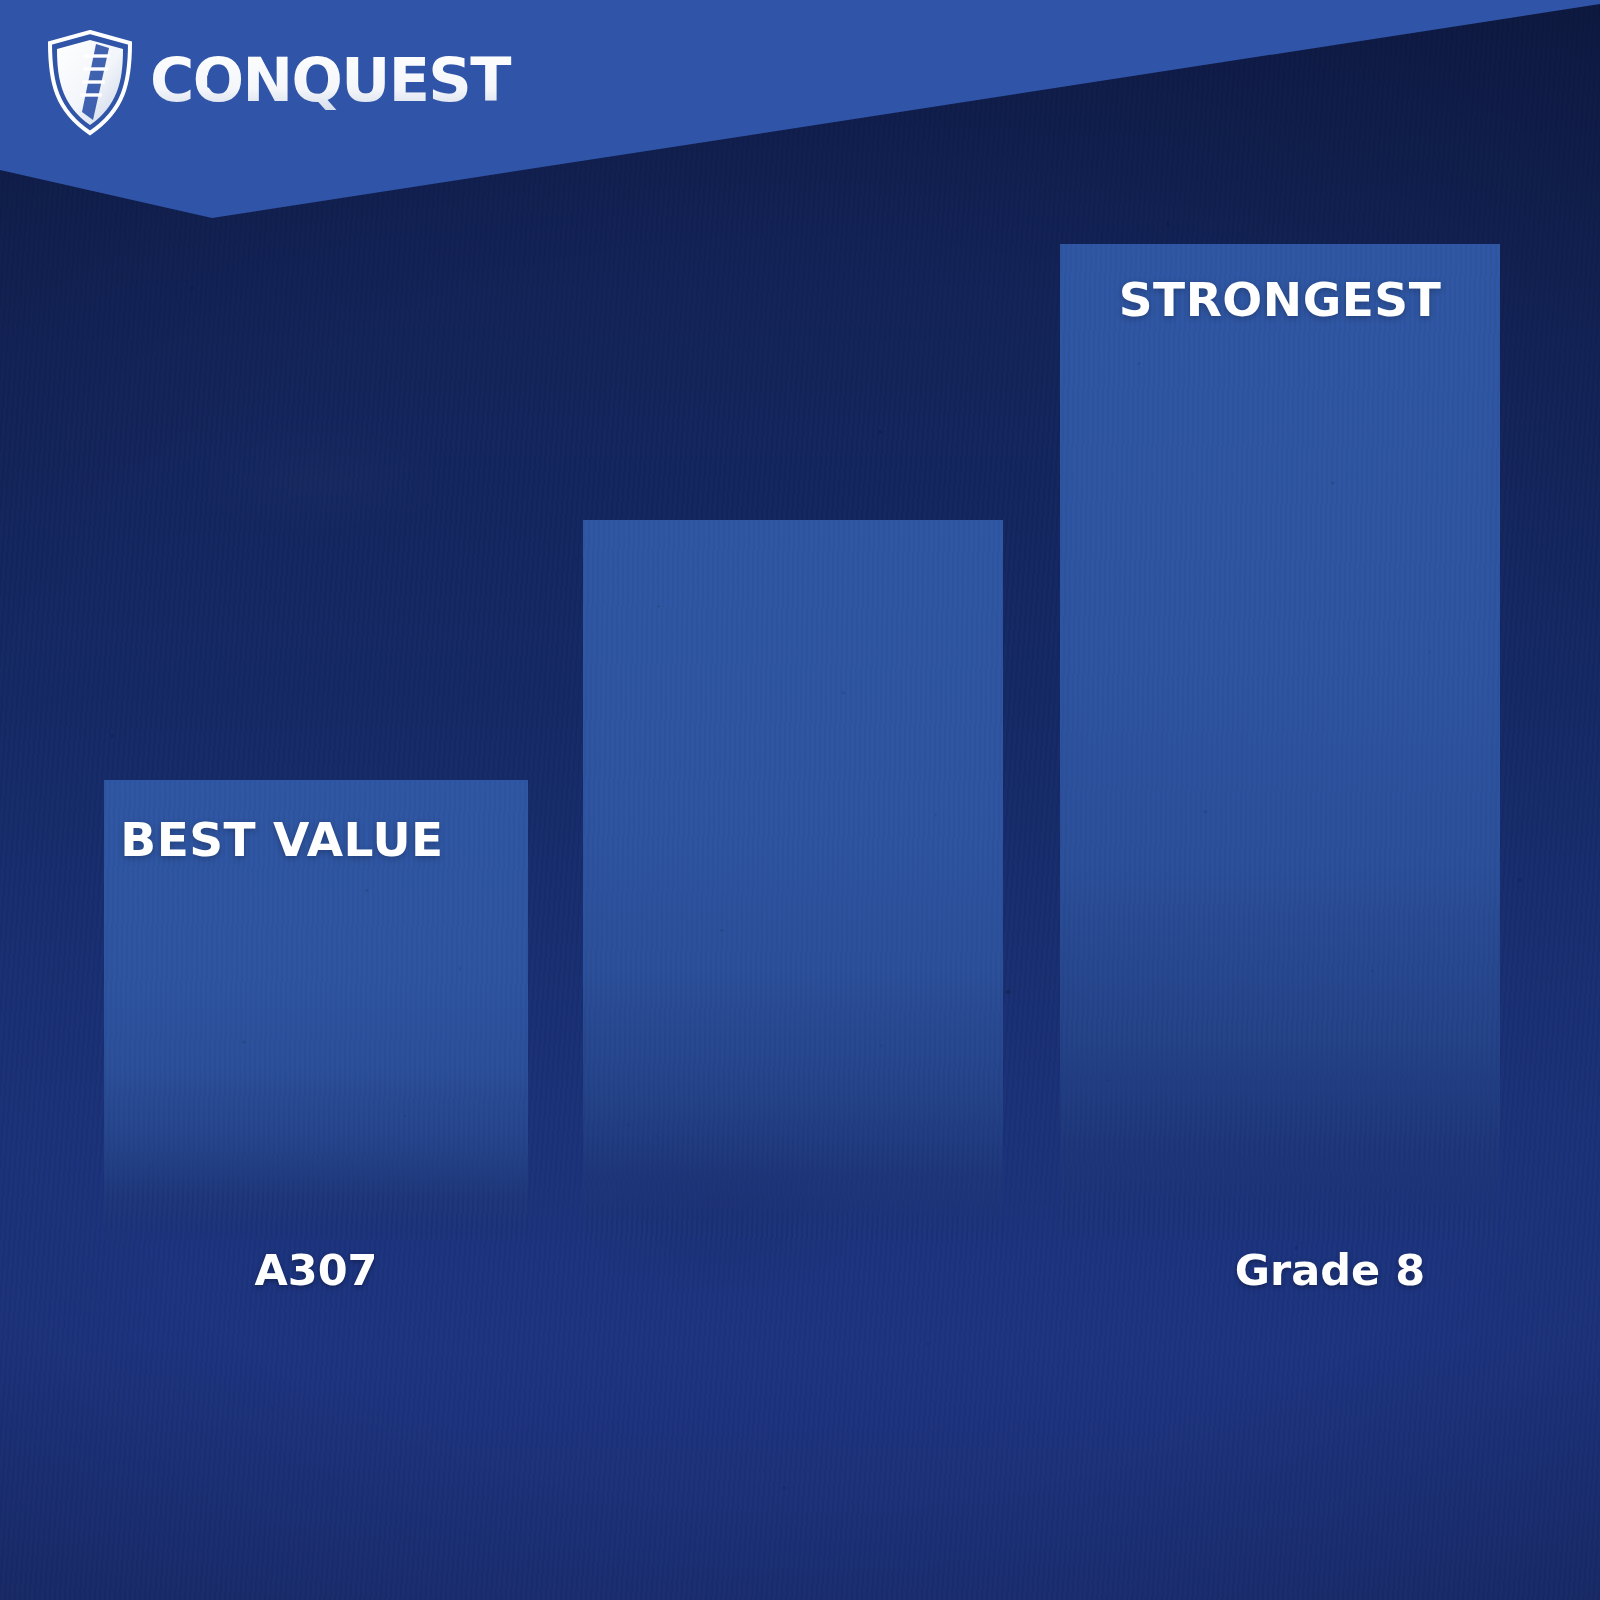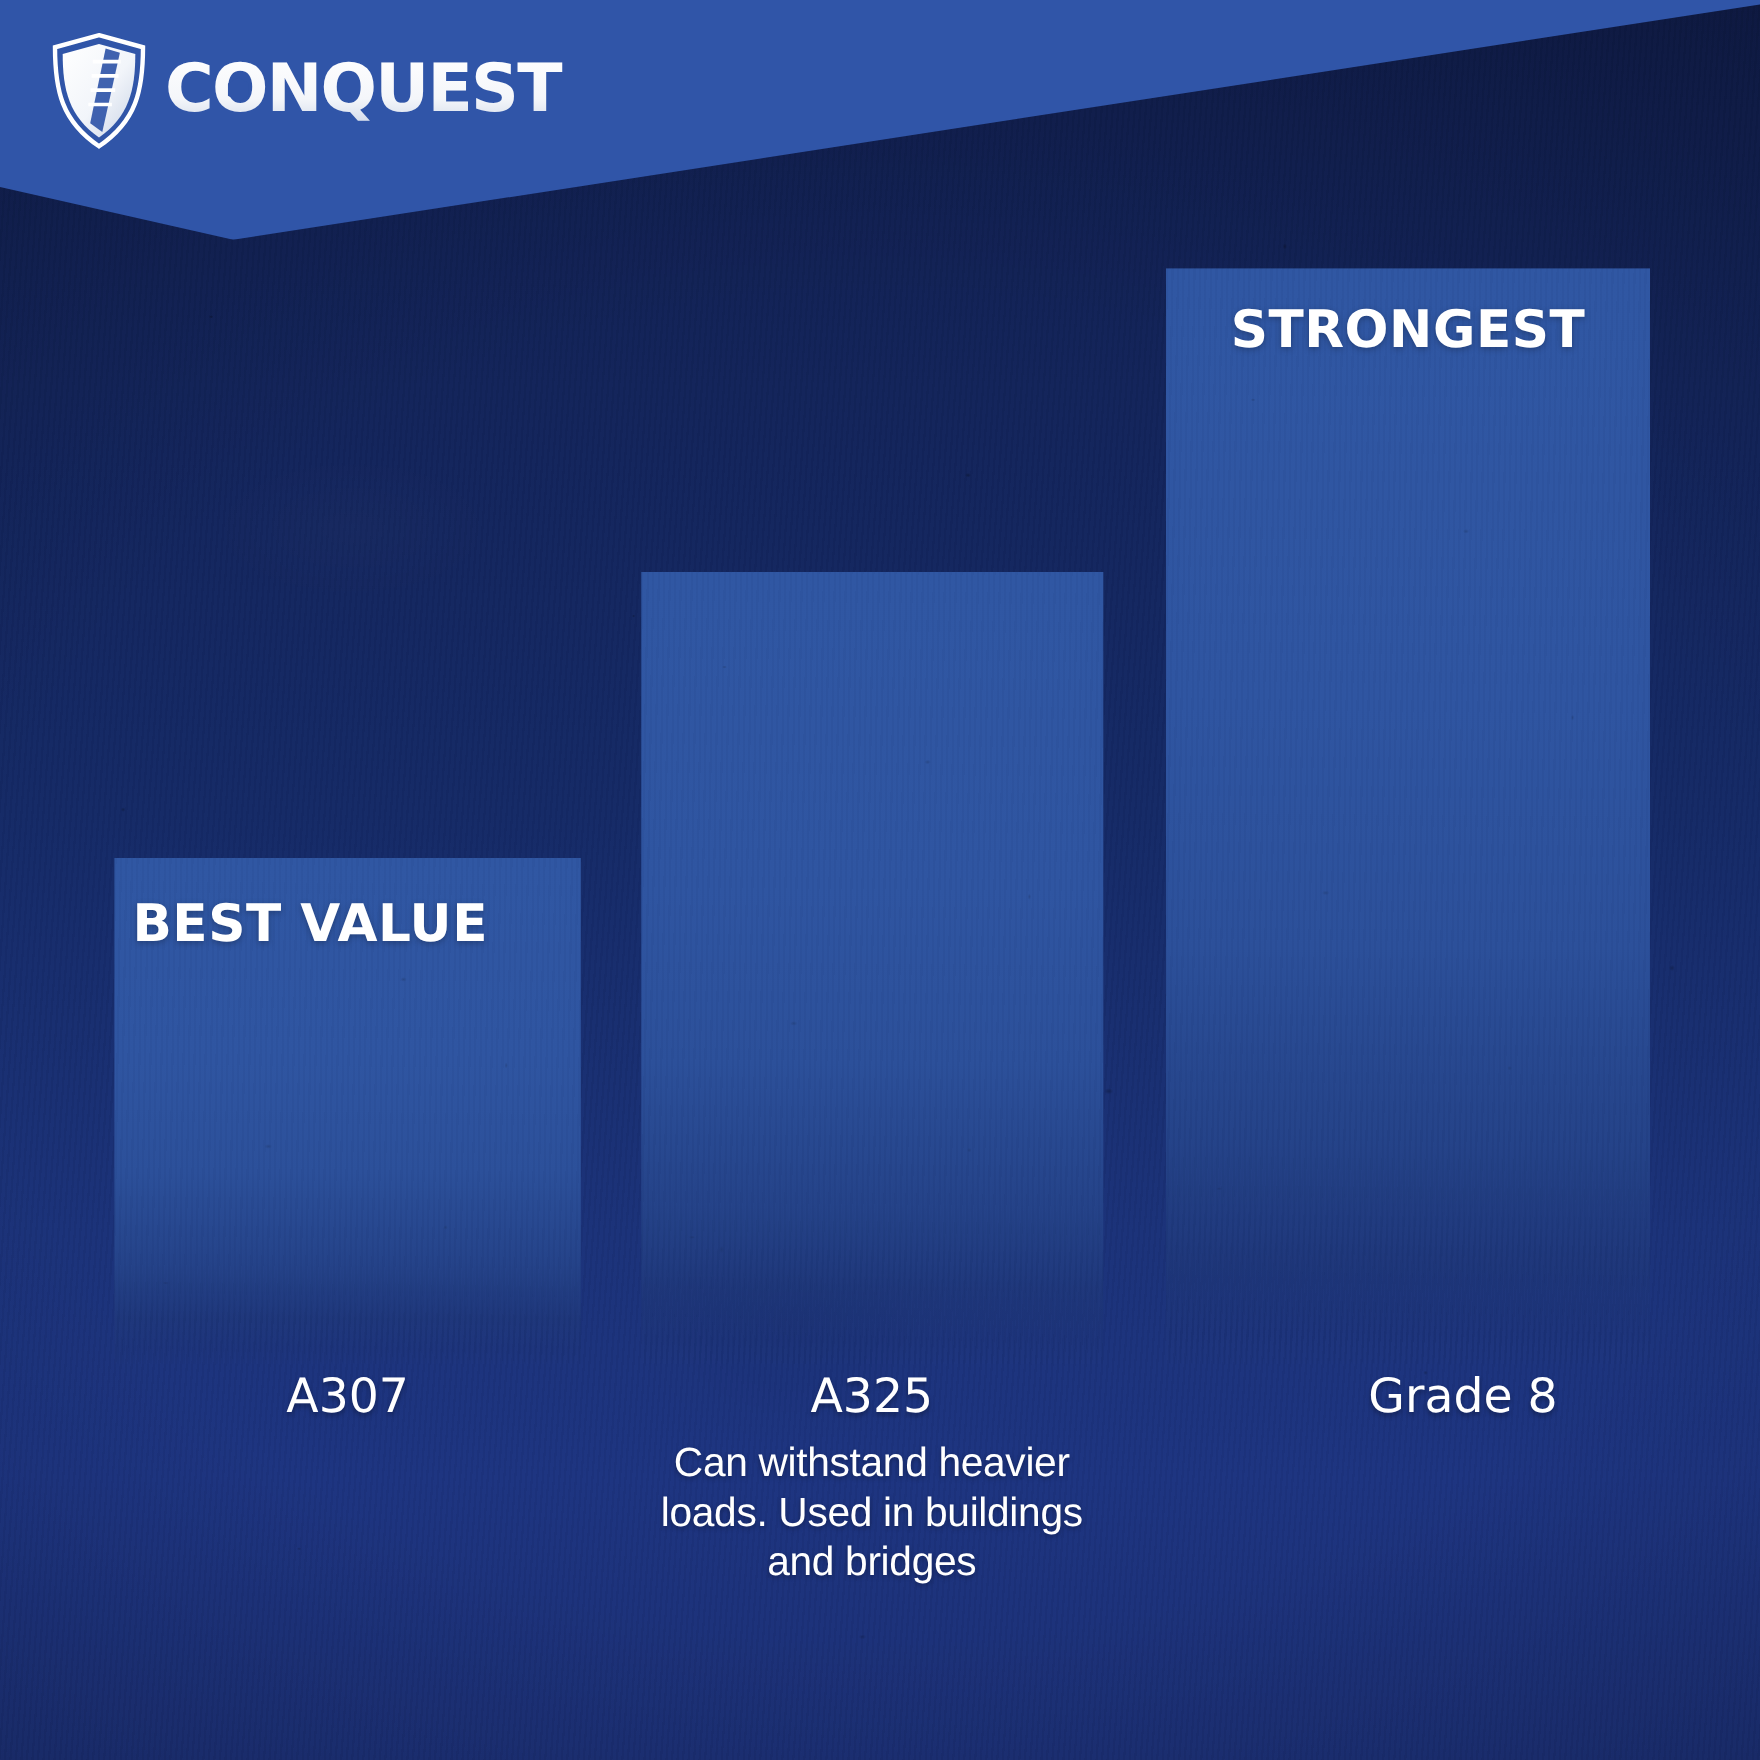--- a/index.html
+++ b/index.html
@@ -143,21 +143,21 @@
 
   
   .caption {
     position: absolute;
     z-index: 6;
     text-align: center;
     color: #ffffff;
   }
   .caption .cap-title {
     font-family: "DejaVu Sans", sans-serif;
-    font-weight: 400;
+    font-weight: 700;
     font-size: 43px;
     line-height: 1.05;
     letter-spacing: 0px;
     margin-bottom: 14px;
     text-shadow: 0 2px 5px rgba(0,0,0,.3);
   }
   .caption .cap-body {
     font-family: "Liberation Sans", sans-serif;
     font-weight: 400;
     font-size: 37px;
@@ -227,22 +227,18 @@
         <text x="0" y="62" font-family="DejaVu Sans, sans-serif" font-size="76" font-weight="bold" letter-spacing="-2" fill="url(#wdg)">CONQUEST</text>
         <polygon points="72,30 84,23 96,30 96,44 84,51 72,44" fill="#3055a8"></polygon>
       </svg>
     </span>
   </div>
 
   <div class="caption cap-1">
     <div class="cap-title">A307</div>
   </div>
 
-  <div class="caption cap-2">
-    <div class="cap-title">A325</div>
-    <div class="cap-body">Can withstand heavier loads. Used in buildings and bridges</div>
-  </div>
 
   <div class="caption cap-3">
     <div class="cap-title">Grade 8</div>
   </div>
 
 </div>
 
 </body></html>

